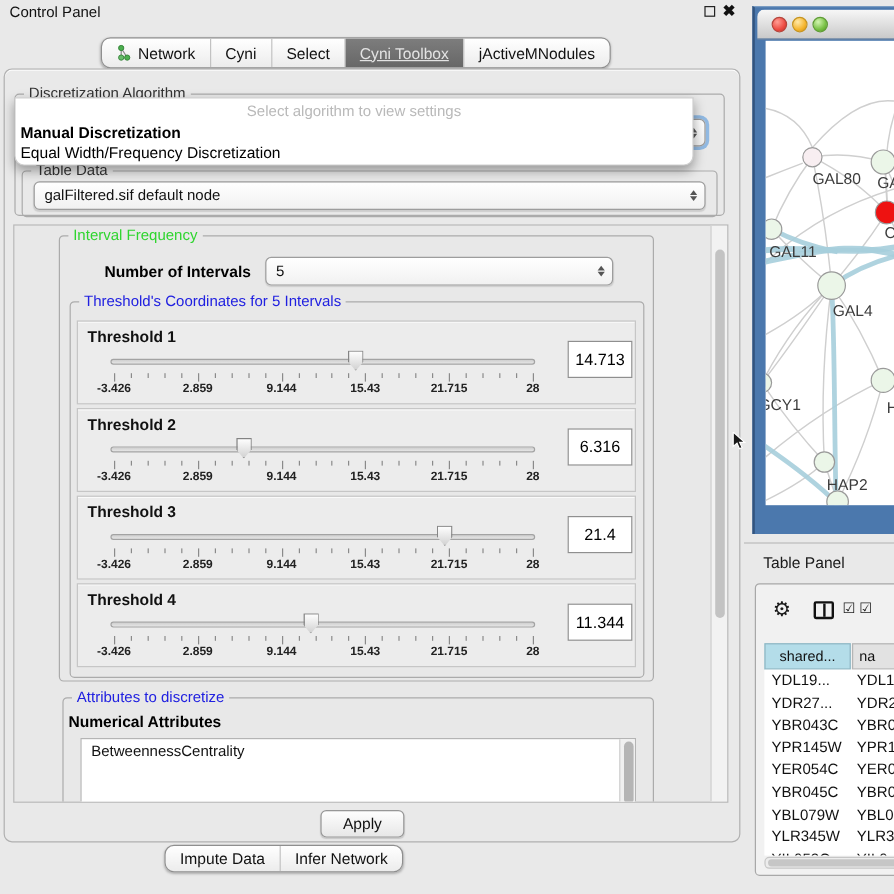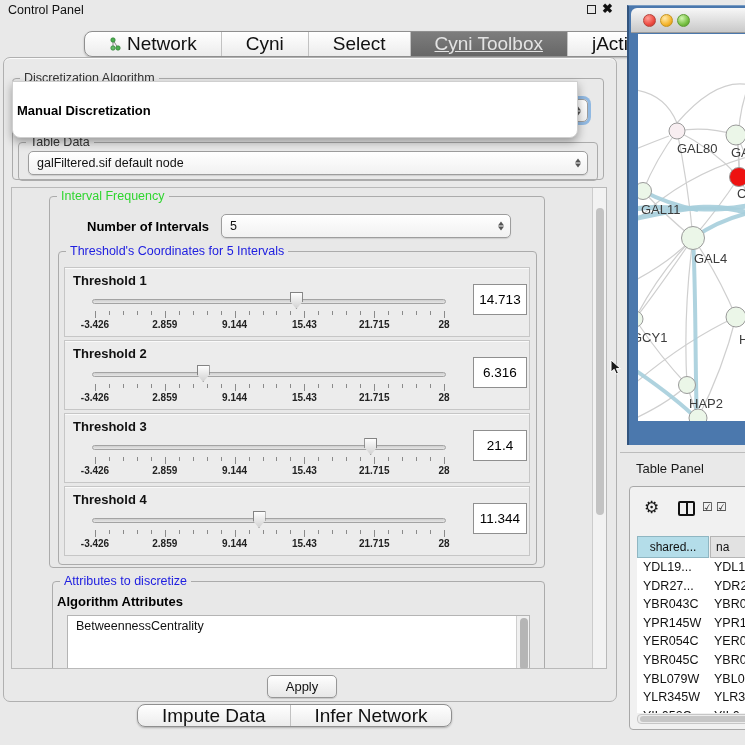--- a/index.html
+++ b/index.html
@@ -7,21 +7,21 @@
   body { font-family:"Liberation Sans", sans-serif; color:#111; }
   .stage { position:absolute; top:0; left:0; width:745px; height:745px; background:#e9e9e9; overflow:hidden; }
 
   
   .cp-title { position:absolute; left:8px; top:3px; font-size:12.5px; color:#111; }
   .float-btn { position:absolute; left:587px; top:5px; width:9px; height:9px; border:1.5px solid #222; background:transparent; }
   .close-btn { position:absolute; left:602px; top:1px; font-size:13px; font-weight:bold; color:#111; }
 
   
   .seg-group { position:absolute; display:flex; border:1px solid #8f8f8f; border-radius:8px; overflow:hidden; background:linear-gradient(#ffffff,#ececec); box-shadow:0 1px 2px rgba(0,0,0,.25); }
-  .seg { display:flex; align-items:center; gap:5px; padding:0 24px; font-size:19px; color:#111; border-right:1px solid #c2c2c2; white-space:nowrap; }
+  .seg { display:flex; align-items:center; gap:5px; padding:0 12px; font-size:13px; color:#111; border-right:1px solid #c2c2c2; white-space:nowrap; }
   .seg:last-child { border-right:none; }
   .seg.selected { background:linear-gradient(#7d7d7d,#676767); color:#e3e3e3;text-decoration:underline; }
   #top-tabs { left:84px; top:31px; height:26px; }
   #bottom-tabs { left:137px; top:704px; height:23px; }
 
   
   .outer-panel { position:absolute; left:3px; top:57px; width:614px; height:645px; border:1px solid #b0b0b0; border-radius:7px; background:#e9e9e9; box-shadow:inset 0 1px 0 #fbfbfb; }
 
   
   .tborder { position:absolute; border:1px solid #ababab; border-radius:4px; }
@@ -320,21 +320,21 @@
           <div class="tick-label" style="left: 209.4px;">15.43</div>
           <div class="tick-label" style="left: 279.2px;">21.715</div>
           <div class="tick-label" style="left: 349px;">28</div>
           <div class="th-thumb" style="left: 187.528px;"></div>
           <input class="th-value" value="11.344" style="">
         </div>
       </div>
 
     <div class="tborder" style="left:40px; top:393px; width:493px; height:110px;"></div>
     <div class="tborder-title t-blue" style="left:48px; top:386px; background:#e8e8e8;">Attributes to discretize</div>
-    <div class="label-bold" style="left:45px; top:406px;">Algorithm Attributes</div>
+    <div class="label-bold" style="left:45px; top:406px;">Numerical Attributes</div>
     <div class="attr-list" style="left:55px; top:427px; width:463px; height:70px;">
       <ul id="attr-items">
           <li>BetweennessCentrality</li>
         </ul>
       <div class="attr-sb">
           <div class="thumb"></div>
         </div>
     </div>
 
     <div class="vsb">
@@ -346,21 +346,23 @@
   <div class="seg-group" id="bottom-tabs">
       <div class="seg">
         <span>Impute Data</span>
       </div>
       <div class="seg">
         <span>Infer Network</span>
       </div>
     </div>
 
   <div class="popup">
+    <div class="ph">Select algorithm to view settings</div>
     <div class="op1">Manual Discretization</div>
+    <div class="op2">Equal Width/Frequency Discretization</div>
   </div>
 
   <div class="net-window">
     <div class="net-titlebar">
       <div class="light red"></div>
       <div class="light yellow"></div>
       <div class="light green"></div>
     </div>
     <div class="net-canvas">
       <svg id="net-svg" width="109" height="387" viewBox="0 0 109 387" xmlns="http://www.w3.org/2000/svg">

